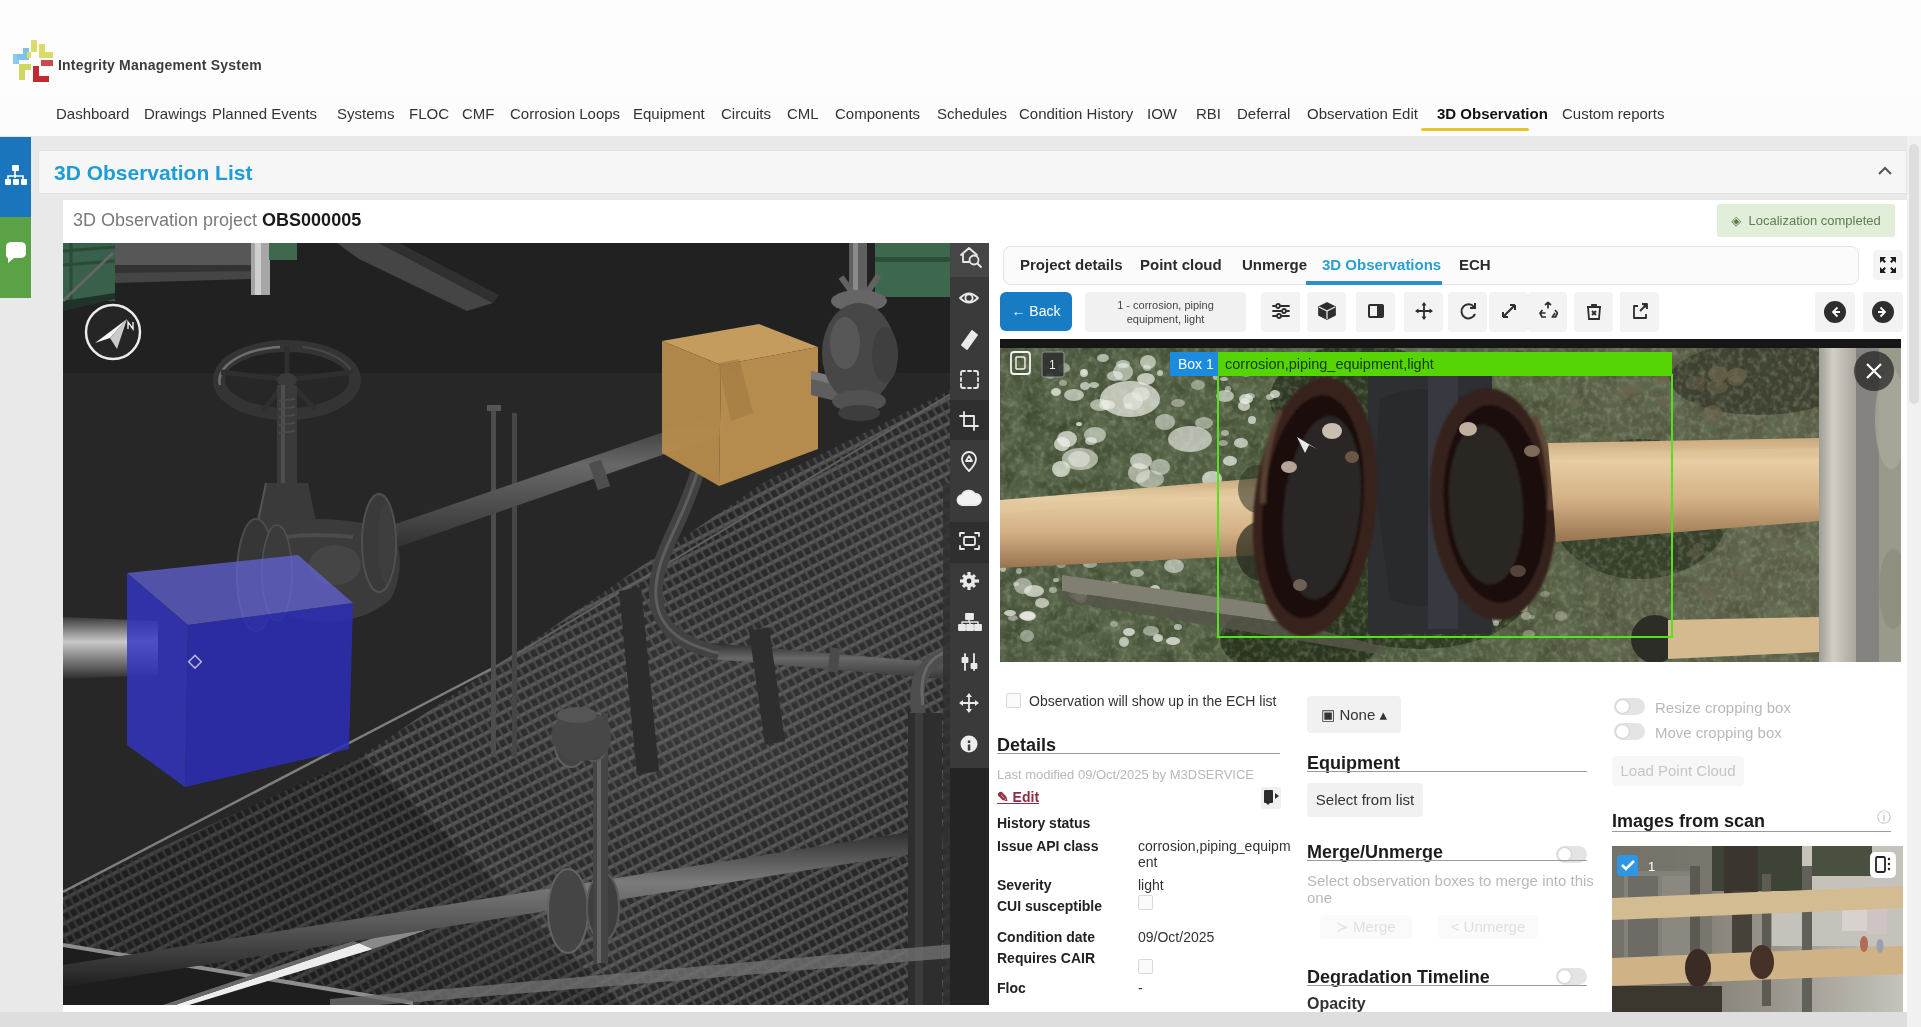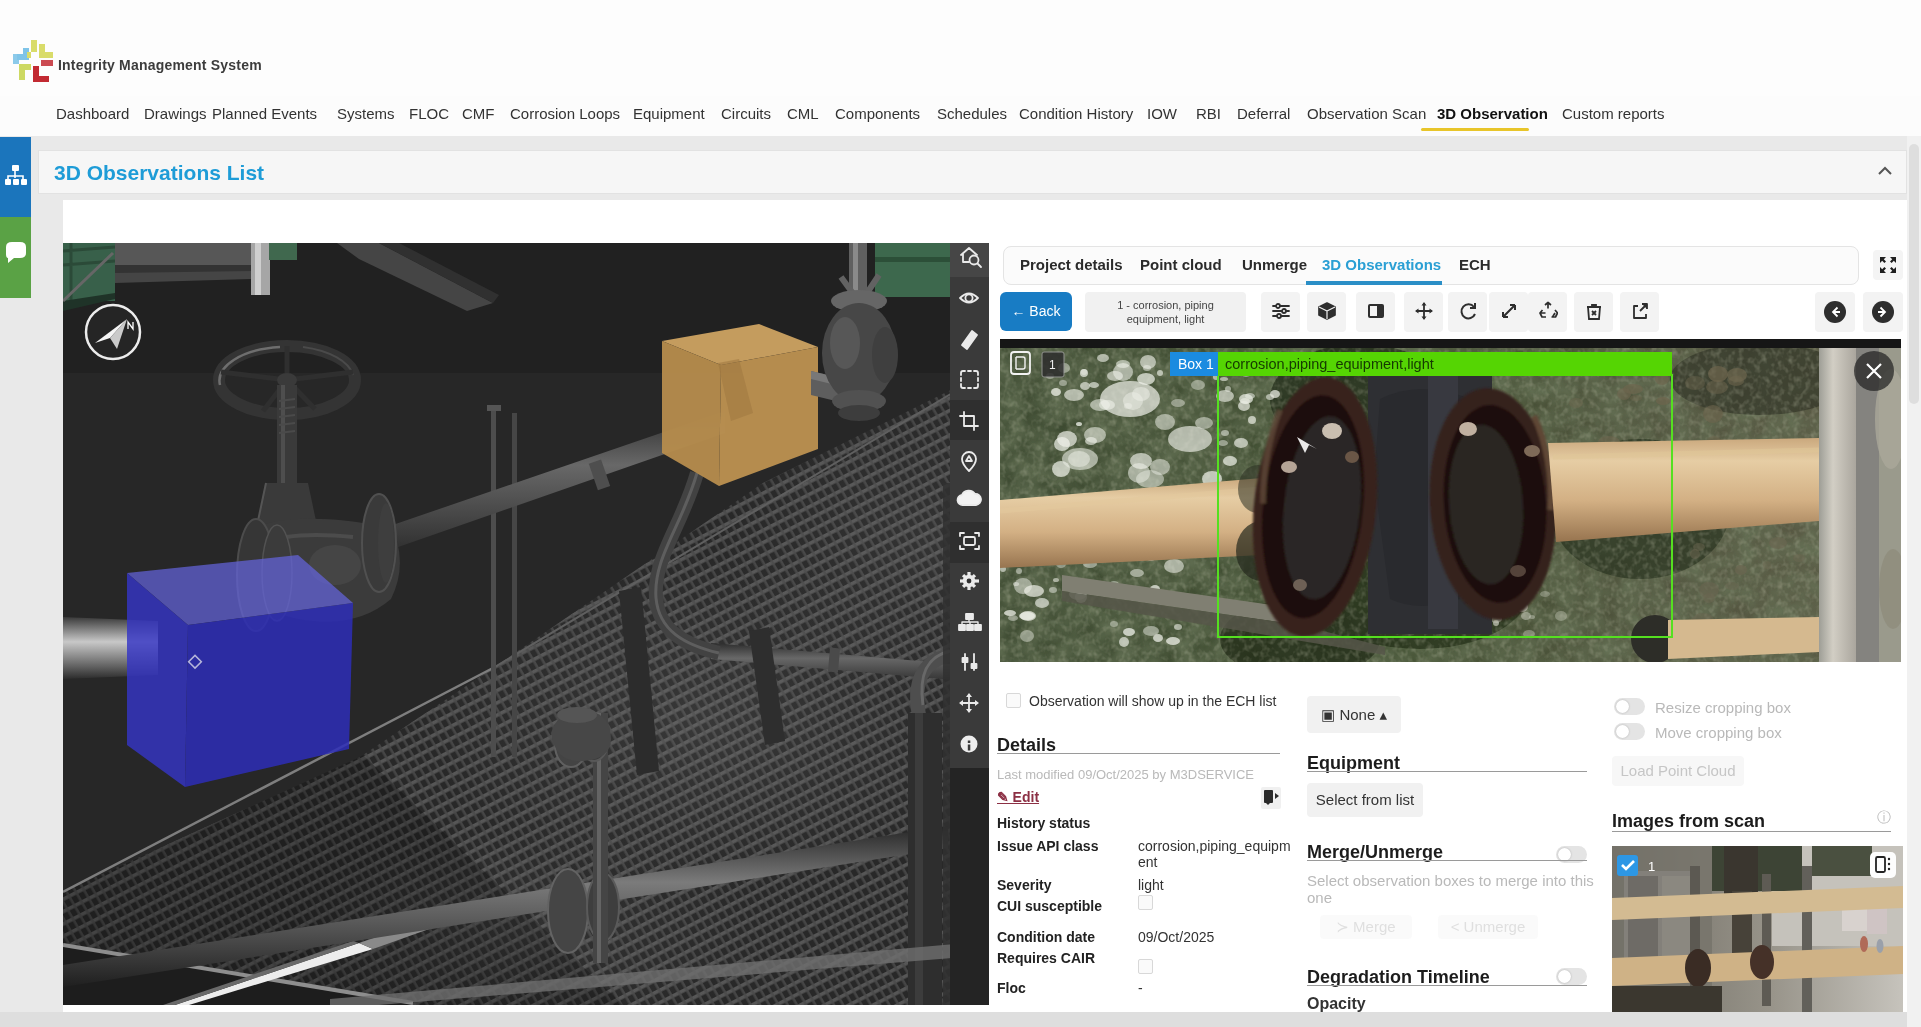--- a/index.html
+++ b/index.html
@@ -107,21 +107,21 @@
     <span class="nv" style="left:494px">Corrosion Loops</span>
     <span class="nv" style="left:617px">Equipment</span>
     <span class="nv" style="left:705px">Circuits</span>
     <span class="nv" style="left:771px">CML</span>
     <span class="nv" style="left:819px">Components</span>
     <span class="nv" style="left:921px">Schedules</span>
     <span class="nv" style="left:1003px">Condition History</span>
     <span class="nv" style="left:1131px">IOW</span>
     <span class="nv" style="left:1180px">RBI</span>
     <span class="nv" style="left:1221px">Deferral</span>
-    <span class="nv" style="left:1291px">Observation Scan</span>
+    <span class="nv" style="left:1291px">Observation Edit</span>
     <span class="nv act" style="left:1421px">3D Observation</span>
     <span class="nv" style="left:1546px">Custom reports</span>
     <div id="navul"></div>
   </div>
 
   <div id="content">
     <div id="railblue">
       <svg width="31" height="80" viewBox="0 0 31 80">
           <g fill="#fff">
         <rect x="12" y="28" width="7" height="6" rx="1"></rect>
@@ -132,27 +132,31 @@
       </g>
         </svg>
     </div>
     <div id="railgreen">
       <svg width="31" height="81" viewBox="0 0 31 81">
         <path d="M6 30 q0-5 6-5 h8 q6 0 6 5 v6 q0 5-6 5 h-6 l-6 5 v-5 q-2 0-2-4 z" fill="#fff"></path>
       </svg>
     </div>
 
     <div id="titlebar">
-      <div id="titletxt">3D Observations List</div>
+      <div id="titletxt">3D Observation List</div>
       <div class="chev"><svg width="14" height="9" viewBox="0 0 14 9">
             <path d="M1 8 L7 2 L13 8" stroke="#555" stroke-width="2" fill="none"></path>
           </svg></div>
     </div>
 
     <div id="card">
+      <div id="cardhead">
+        <div id="projlbl">3D Observation project <b>OBS000005</b></div>
+        <div id="locpill">◈&nbsp; Localization completed</div>
+      </div>
 
       <div id="canvas3d">
 <svg width="926" height="762" viewBox="0 0 926 762">
 <defs>
   <pattern id="gratA" width="11" height="11" patternUnits="userSpaceOnUse" patternTransform="rotate(-27)">
     <rect width="11" height="11" fill="#282828"></rect>
     <rect y="0" width="11" height="3.6" fill="#565656"></rect>
   </pattern>
   <pattern id="gratB" width="8" height="8" patternUnits="userSpaceOnUse" patternTransform="rotate(60)">
     <rect y="0" width="8" height="2.6" fill="#4a4a4a" opacity="0.85"></rect>

